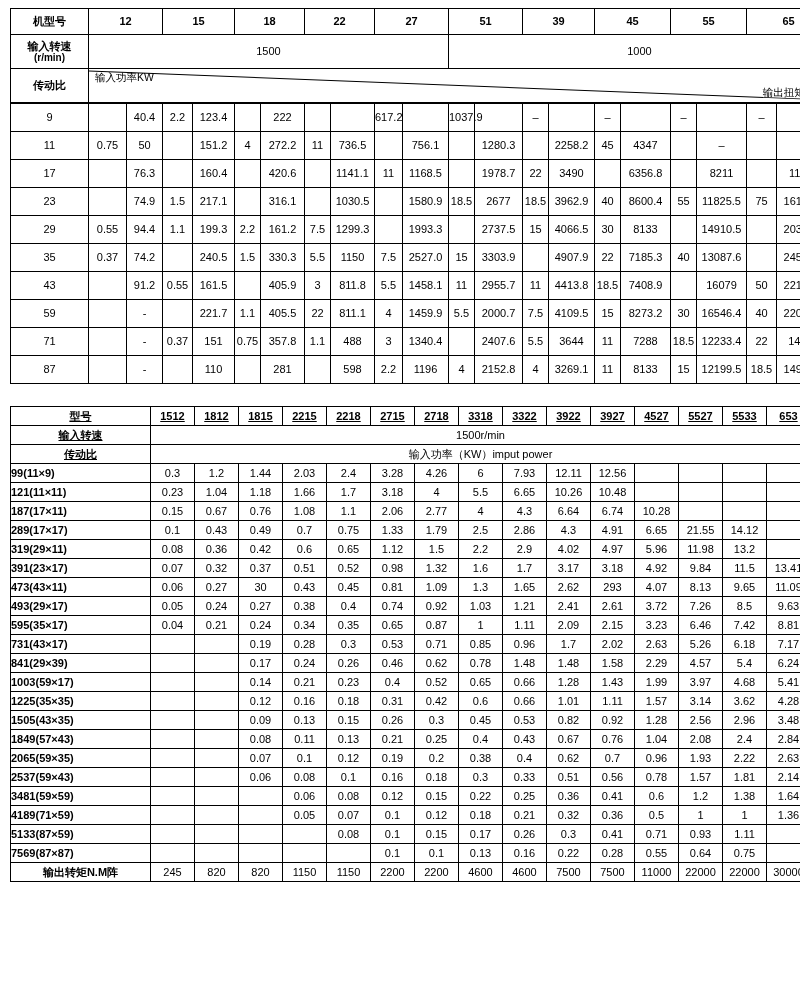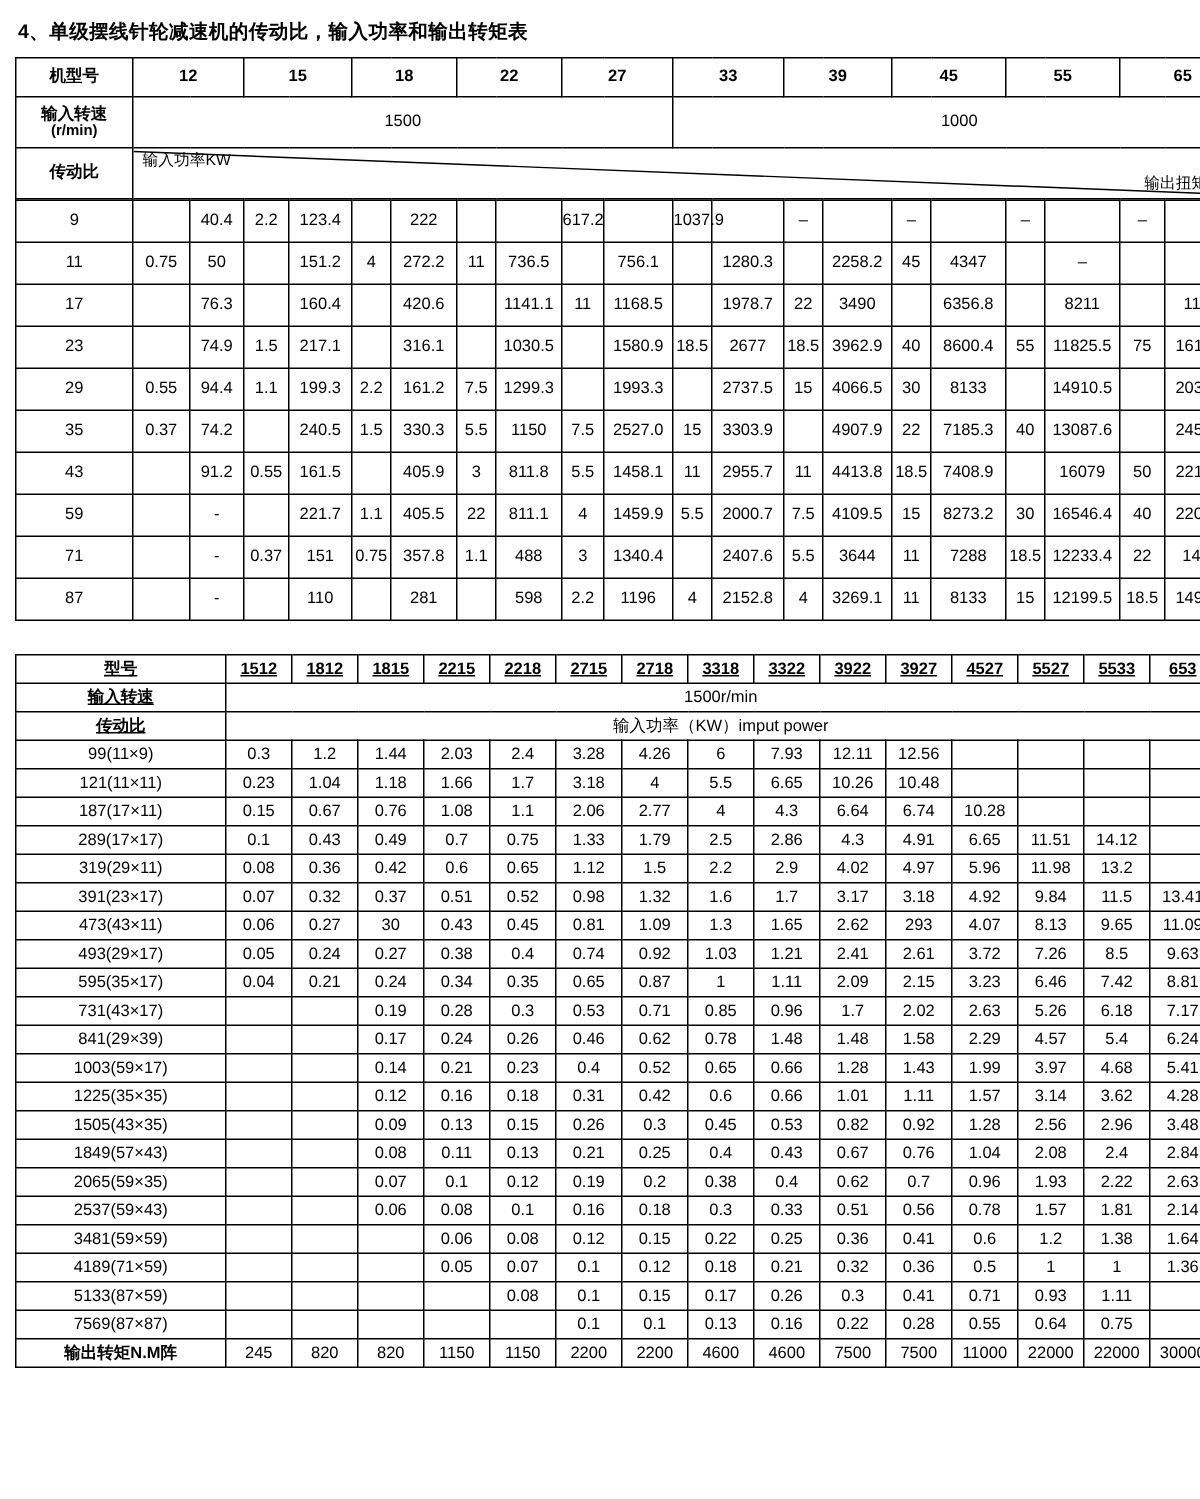--- a/index.html
+++ b/index.html
@@ -44,31 +44,30 @@
   .diagcell .rb { position: absolute; right: 6px; bottom: 3px; font-size: 10.5px; }
   .diagcell svg { position: absolute; left: 0; top: 0; width: 100%; height: 100%; }
 
   .twoline { line-height: 1.05; }
   .twoline .l2 { font-size: 10px; }
 
   
   .t2 { font-size: 10.5px; width: 780px; }
   .t2 td { height: 19px; }
   .t2 .hdr { font-weight: bold; text-decoration: underline; }
-  .t2 .rowlbl { text-align: center; }
+  .t2 .rowlbl { text-align: left; font-weight: bold; }
   .t2 .bold { font-weight: bold; }
 
   .spacer { height: 22px; }
 </style>
 </head>
 <body>
 
 <div class="page">
 
-  <div class="section-title">4、单级摆线针轮减速机的传动比，输入功率和输出转矩表</div>
 
   <table class="grid t1">
     <colgroup>
       <col style="width:78px">
       <col style="width:38px">
         <col style="width:36px">
       <col style="width:30px">
         <col style="width:42px">
       <col style="width:26px">
         <col style="width:44px">
@@ -89,21 +88,21 @@
     </colgroup>
 
     <tbody>
         <tr>
       <td class="hdr lbl">机型号</td>
       <td class="hdr" colspan="2">12</td>
       <td class="hdr" colspan="2">15</td>
       <td class="hdr" colspan="2">18</td>
       <td class="hdr" colspan="2">22</td>
       <td class="hdr" colspan="2">27</td>
-      <td class="hdr" colspan="2">33</td>
+      <td class="hdr" colspan="2">51</td>
       <td class="hdr" colspan="2">39</td>
       <td class="hdr" colspan="2">45</td>
       <td class="hdr" colspan="2">55</td>
       <td class="hdr" colspan="2">65</td>
     </tr>
 
     <tr>
       <td class="hdr lbl tall twoline">
         <div>输入转速</div>
         <div class="l2">(r/min)</div>
@@ -507,21 +506,21 @@
           <td>0.49</td>
           <td>0.7</td>
           <td>0.75</td>
           <td>1.33</td>
           <td>1.79</td>
           <td>2.5</td>
           <td>2.86</td>
           <td>4.3</td>
           <td>4.91</td>
           <td>6.65</td>
-          <td>11.51</td>
+          <td>21.55</td>
           <td>14.12</td>
           <td></td>
     </tr>
     <tr>
           <td class="rowlbl">319(29×11)</td>
       <td>0.08</td>
           <td>0.36</td>
           <td>0.42</td>
           <td>0.6</td>
           <td>0.65</td>

